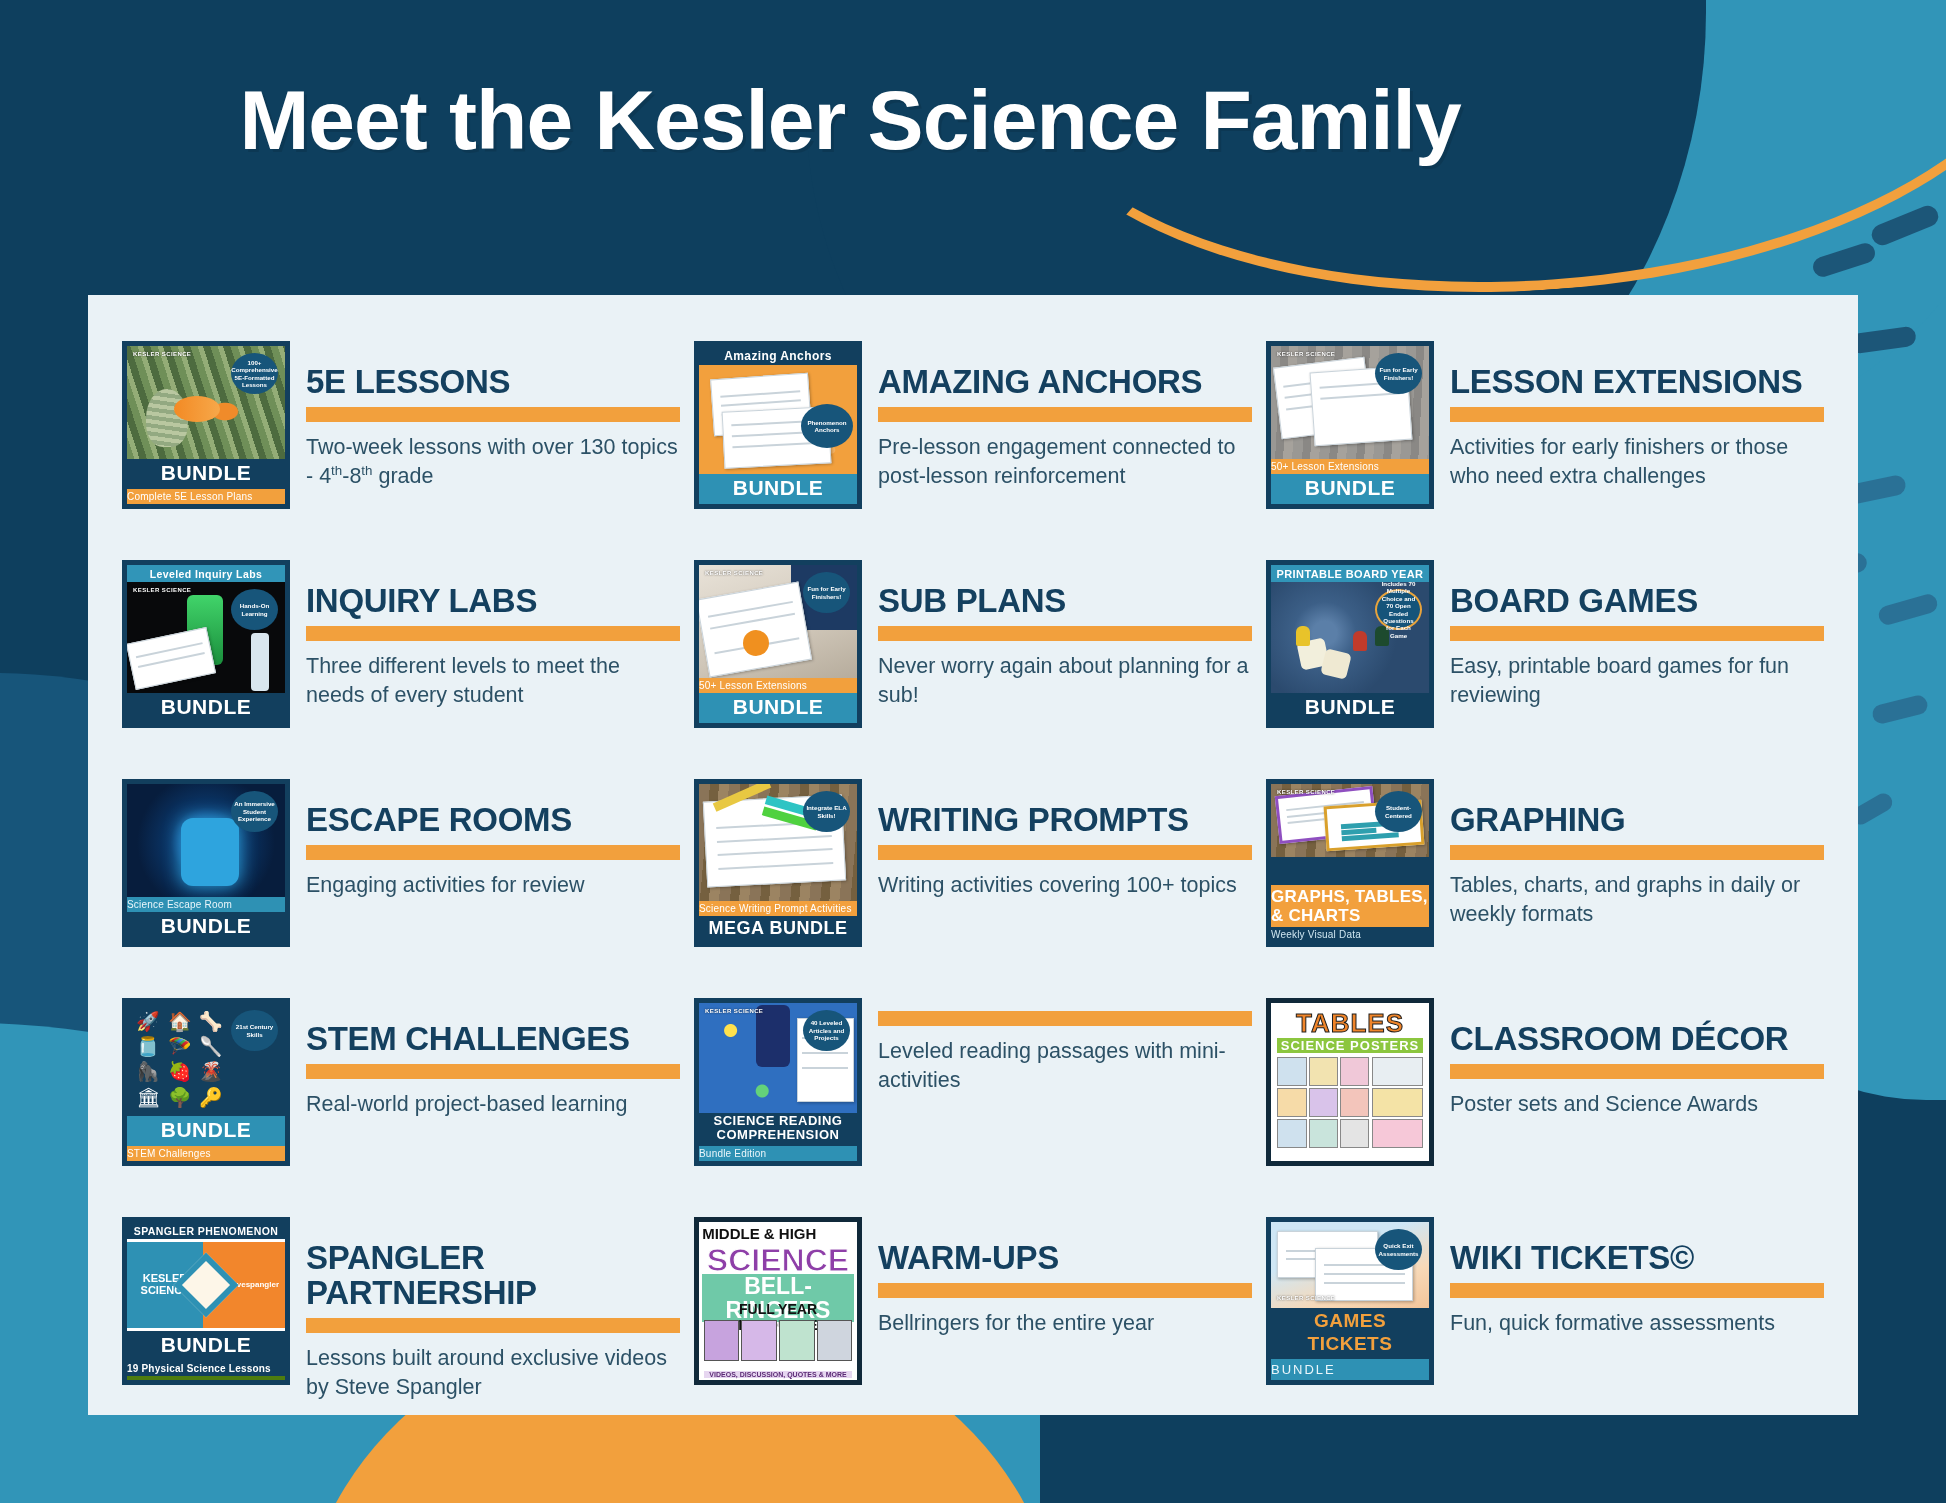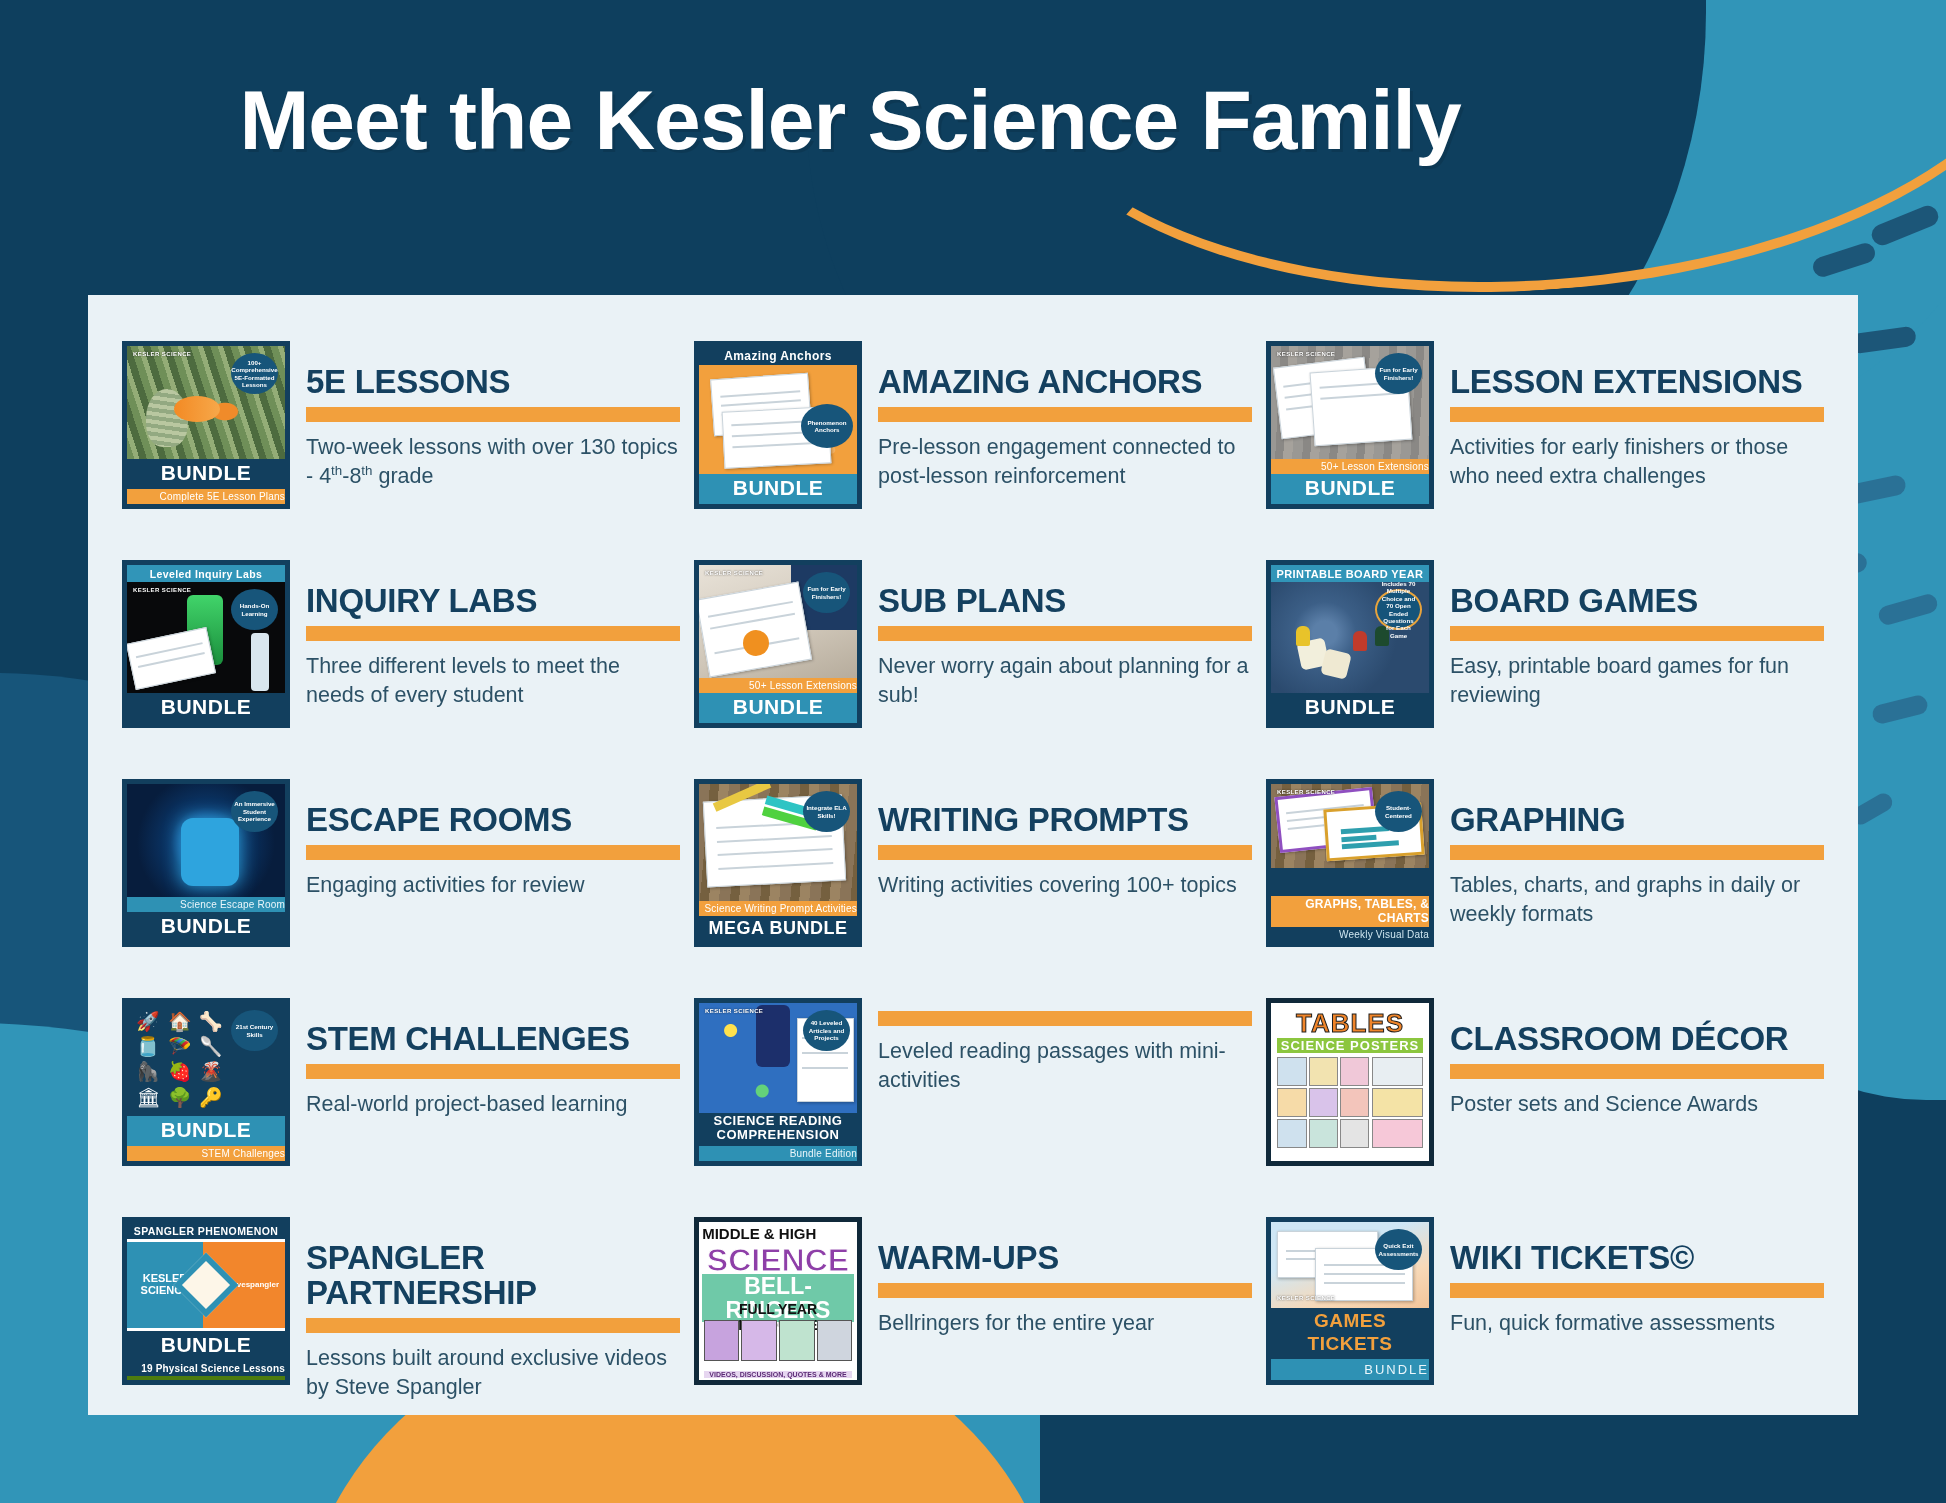--- a/index.html
+++ b/index.html
@@ -149,21 +149,21 @@
     font-weight: bold;
     font-size: 21px;
     letter-spacing: .5px;
     line-height: 1.25;
     padding: 1px 0 3px;
   }
   .th-bundle.small { font-size: 18px; }
   .th-bundle.teal { background: #2e91b4; }
   .th-bundle.navy { background: #123f5e; }
   .th-cap {
-    text-align: right;
+    text-align: left;
     font-size: 10px;
     padding: 2px 0;
     letter-spacing: .2px;
     white-space: nowrap;
   }
   .th-cap.orange { background: #f2a03d; color: #fff; }
   .th-cap.navy { background: #123f5e; color: #cfe6f0; }
   .th-cap.teal { background: #2e91b4; color: #eaf6fb; }
 
   .badge {
@@ -478,21 +478,21 @@
               <div class="ln" style="top:58%"></div>
           </div>
           <div class="paper" style="left:34%;top:26%;width:62%;height:62%;border:3px solid #d9a02c;transform:rotate(-4deg);">
             <div style="position:absolute;left:14%;top:40%;width:52%;height:5px;background:#2e9fae"></div>
             <div style="position:absolute;left:14%;top:56%;width:38%;height:5px;background:#2e9fae"></div>
             <div style="position:absolute;left:14%;top:72%;width:62%;height:5px;background:#2e9fae"></div>
           </div>
           <div class="ks-logo">KESLER SCIENCE</div>
           <div class="badge">Student-Centered</div>
         </div>
-        <div class="th-cap orange" style="font-size:12px;font-weight:bold;line-height:1.12;white-space:normal;margin-top:28px;">GRAPHS, TABLES, &amp; CHARTS</div>
+        <div class="th-cap orange" style="font-size:17px;font-weight:bold;line-height:1.12;white-space:normal;margin-top:28px;">GRAPHS, TABLES, &amp; CHARTS</div>
         <div class="th-cap navy">Weekly Visual Data</div>
       </div>
       <div class="ctext">
         <div class="ctitle">GRAPHING</div>
         <div class="rule"></div>
         <div class="cdesc">Tables, charts, and graphs in daily or weekly formats</div>
       </div>
     </div>
 
     <div class="card">

